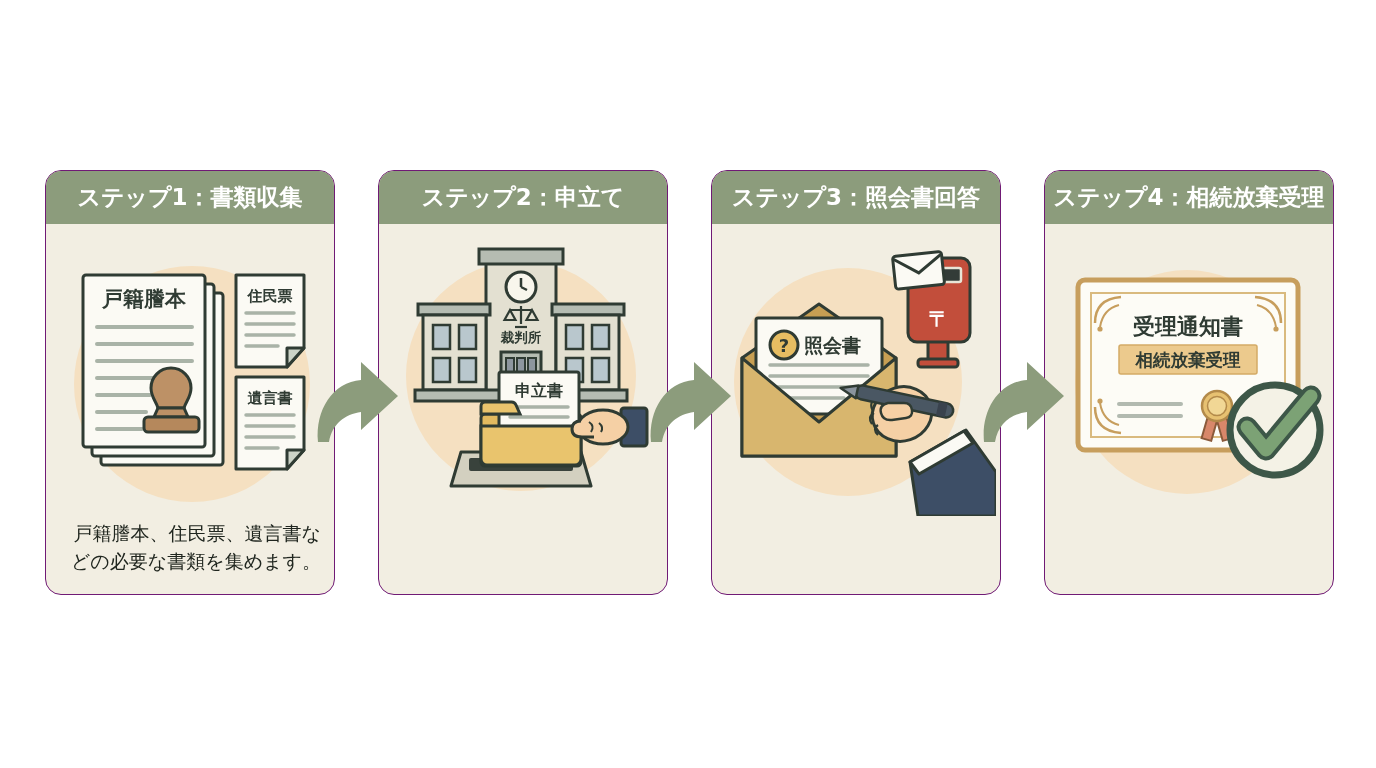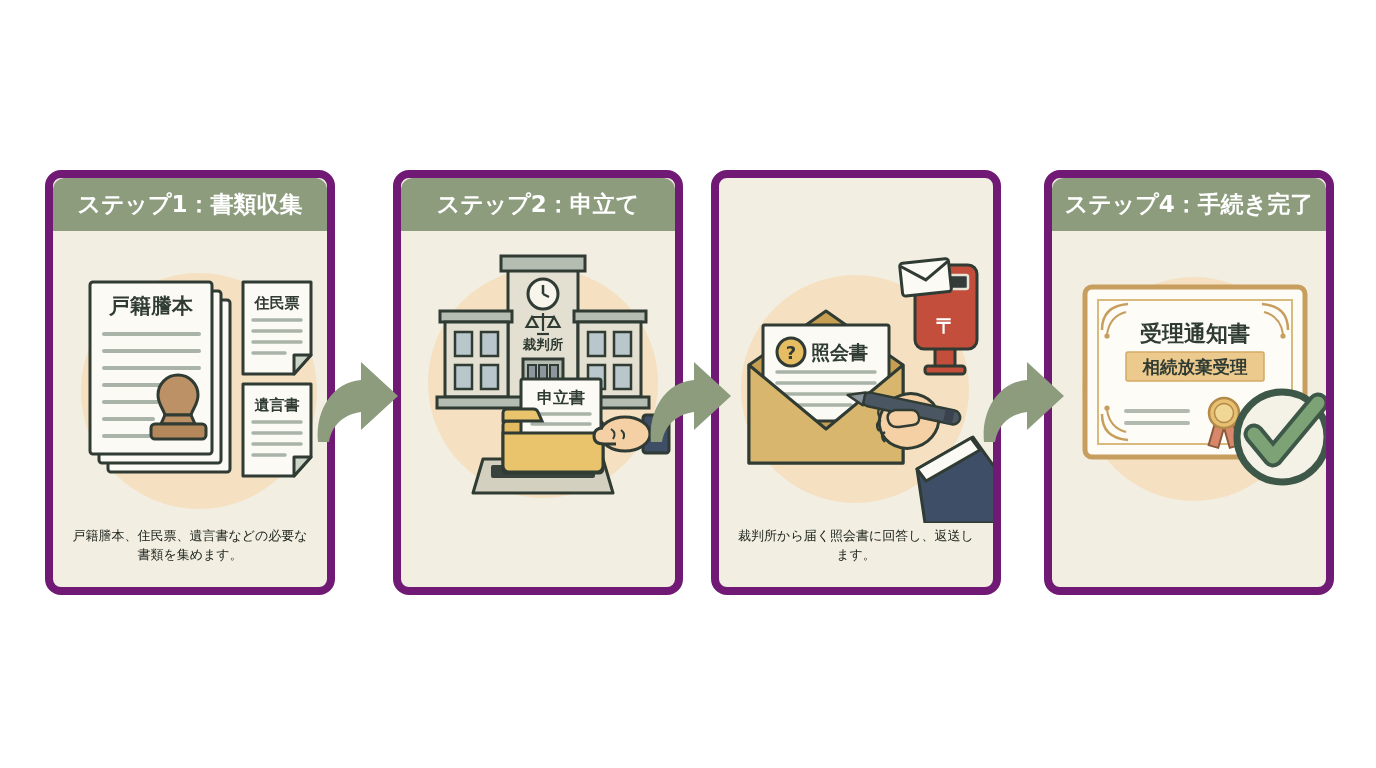--- a/index.html
+++ b/index.html
@@ -2,31 +2,31 @@
 <html lang="ja"><head>
 <meta charset="utf-8">
 <style>
   html,body{margin:0;padding:0;background:#ffffff;}
   .canvas{
     position:relative;width:1376px;height:768px;background:#ffffff;overflow:hidden;
     font-family:"DejaVu Sans","Liberation Sans",sans-serif;
   }
   .card{
     position:absolute;top:170px;width:290px;height:425px;box-sizing:border-box;
-    background:#f2eee2;border:8px solid #701a75;border-radius:16px;overflow:hidden;
+    background:#f2eee2;border:1px solid #701a75;border-radius:16px;overflow:hidden;
   }
   .card-header{
     height:53px;background:#8c9c7c;border-radius:12px 12px 0 0;
     display:flex;align-items:center;justify-content:center;
     color:#ffffff;font-size:23px;font-weight:700;white-space:nowrap;
   }
   .card-illus{position:absolute;top:53px;left:0;width:284px;height:292px;display:block;}
   .card-desc{
     position:absolute;left:13px;right:13px;top:348px;
-    font-size:13px;line-height:1.48;font-weight:500;color:#20261f;text-align:center;
+    font-size:19px;line-height:1.48;font-weight:500;color:#20261f;text-align:right;
   }
   .arrow{position:absolute;top:352px;width:90px;height:92px;z-index:5;}
   svg text{font-family:"DejaVu Sans","Liberation Sans",sans-serif;}
 </style>
 </head>
 <body>
 
 <div class="canvas">
 
   <div class="card" style="left:45px">
@@ -72,21 +72,21 @@
           <line x1="200" y1="191" x2="248" y2="191"></line>
           <line x1="200" y1="202" x2="248" y2="202"></line>
           <line x1="200" y1="213" x2="248" y2="213"></line>
           <line x1="200" y1="224" x2="232" y2="224"></line>
         </g>
       </g>
     </svg>
     <div class="card-desc">戸籍謄本、住民票、遺言書などの必要な書類を集めます。</div>
   </div>
 
-  <div class="card" style="left:393px">
+  <div class="card" style="left:378px">
     <div class="card-header">ステップ2：申立て</div>
     <svg class="card-illus" viewBox="0 0 284 292">
       <ellipse cx="142" cy="152" rx="115" ry="115" fill="#f5e0c1"></ellipse>
       <g>
         <g stroke="#2f3b33" stroke-width="3">
           <rect x="107" y="38" width="70" height="130" fill="#e3e0d1"></rect>
           <rect x="100" y="25" width="84" height="15" fill="#b5bcb2"></rect>
           <rect x="39" y="80" width="72" height="11" fill="#b5bcb2"></rect>
           <rect x="44" y="91" width="63" height="75" fill="#e3e0d1"></rect>
           <rect x="173" y="80" width="72" height="11" fill="#b5bcb2"></rect>
@@ -139,20 +139,21 @@
       <g>
         <rect x="242" y="184" width="26" height="38" rx="3" fill="#3d4e66" stroke="#2f3b33" stroke-width="3"></rect>
         <ellipse cx="224" cy="203" rx="25" ry="17" fill="#f5d0a5" stroke="#2f3b33" stroke-width="3"></ellipse>
         <path d="M202,197 q-9,0 -9,8 q0,8 10,8 l12,0" fill="#f5d0a5" stroke="#2f3b33" stroke-width="3" stroke-linejoin="round"></path>
         <path d="M210,198 q6,4 2,10 M220,199 q5,4 2,9" stroke="#2f3b33" stroke-width="2" fill="none"></path>
       </g>
     </svg>
   </div>
 
   <div class="card" style="left:711px">
+    <div class="card-header">ステップ3：照会書回答</div>
     <svg class="card-illus" viewBox="0 0 284 292">
       <ellipse cx="136" cy="158" rx="114" ry="114" fill="#f5e0c1"></ellipse>
       <g stroke="#2f3b33" stroke-width="3">
         <rect x="216" y="112" width="20" height="26" fill="#c24e3b"></rect>
         <rect x="206" y="135" width="40" height="8" rx="3" fill="#c24e3b"></rect>
         <rect x="196" y="34" width="62" height="84" rx="9" fill="#c24e3b"></rect>
         <rect x="205" y="44" width="44" height="14" rx="2" fill="#333c38" stroke="#e8e5d6" stroke-width="2.5"></rect>
       </g>
       <text x="227" y="102" font-size="21" font-weight="700" fill="#ffffff" text-anchor="middle">〒</text>
       <g transform="rotate(-6 206 46)" stroke="#2f3b33" stroke-width="3">
@@ -179,25 +180,24 @@
         <ellipse cx="190" cy="190" rx="30" ry="27" transform="rotate(-18 190 190)" fill="#f5d0a5" stroke="#2f3b33" stroke-width="3"></ellipse>
         <path d="M165,174 q-9,4 -4,13 M162,189 q-7,4 -2,11 M166,201 q-6,4 0,10" stroke="#2f3b33" stroke-width="2.2" fill="none"></path>
         <g transform="rotate(12 190 178)">
           <rect x="142" y="170" width="100" height="14" rx="7" fill="#4a5763" stroke="#2f3b33" stroke-width="2.5"></rect>
           <path d="M144,171 l-17,6 17,7 z" fill="#8a949d" stroke="#2f3b33" stroke-width="2.5" stroke-linejoin="round"></path>
           <rect x="226" y="170" width="9" height="14" fill="#39424d"></rect>
         </g>
         <path d="M176,179 q-9,2 -7,10 q2,8 11,7 l14,-2 q7,-1 6,-8 q-1,-7 -8,-7 z" fill="#f5d0a5" stroke="#2f3b33" stroke-width="2.5" stroke-linejoin="round"></path>
       </g>
     </svg>
-    <div class="card-desc">裁判所から届く照会書に回答し、返送します。</div>
   </div>
 
   <div class="card" style="left:1044px">
-    <div class="card-header">ステップ4：手続き完了</div>
+    <div class="card-header">ステップ4：相続放棄受理</div>
     <svg class="card-illus" viewBox="0 0 284 292">
       <defs>
         <g id="curl">
           <path d="M0,26 Q0,2 26,0" fill="none" stroke="#c79e5d" stroke-width="2.5"></path>
           <path d="M5,30 Q8,12 24,8" fill="none" stroke="#c79e5d" stroke-width="2"></path>
           <circle cx="5" cy="32" r="2.6" fill="#c79e5d"></circle>
         </g>
       </defs>
       <ellipse cx="142" cy="158" rx="112" ry="112" fill="#f5e0c1"></ellipse>
       <g>

